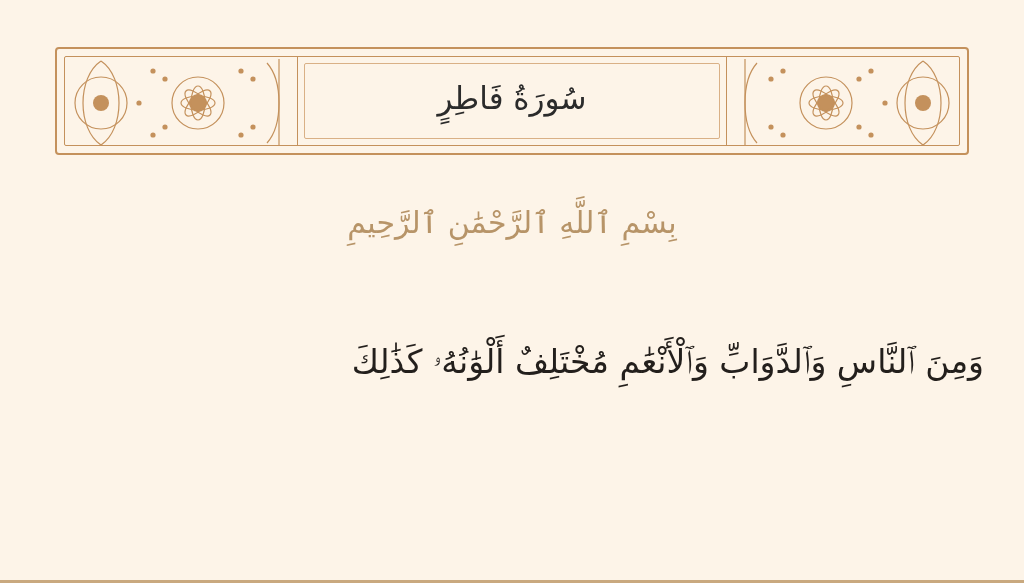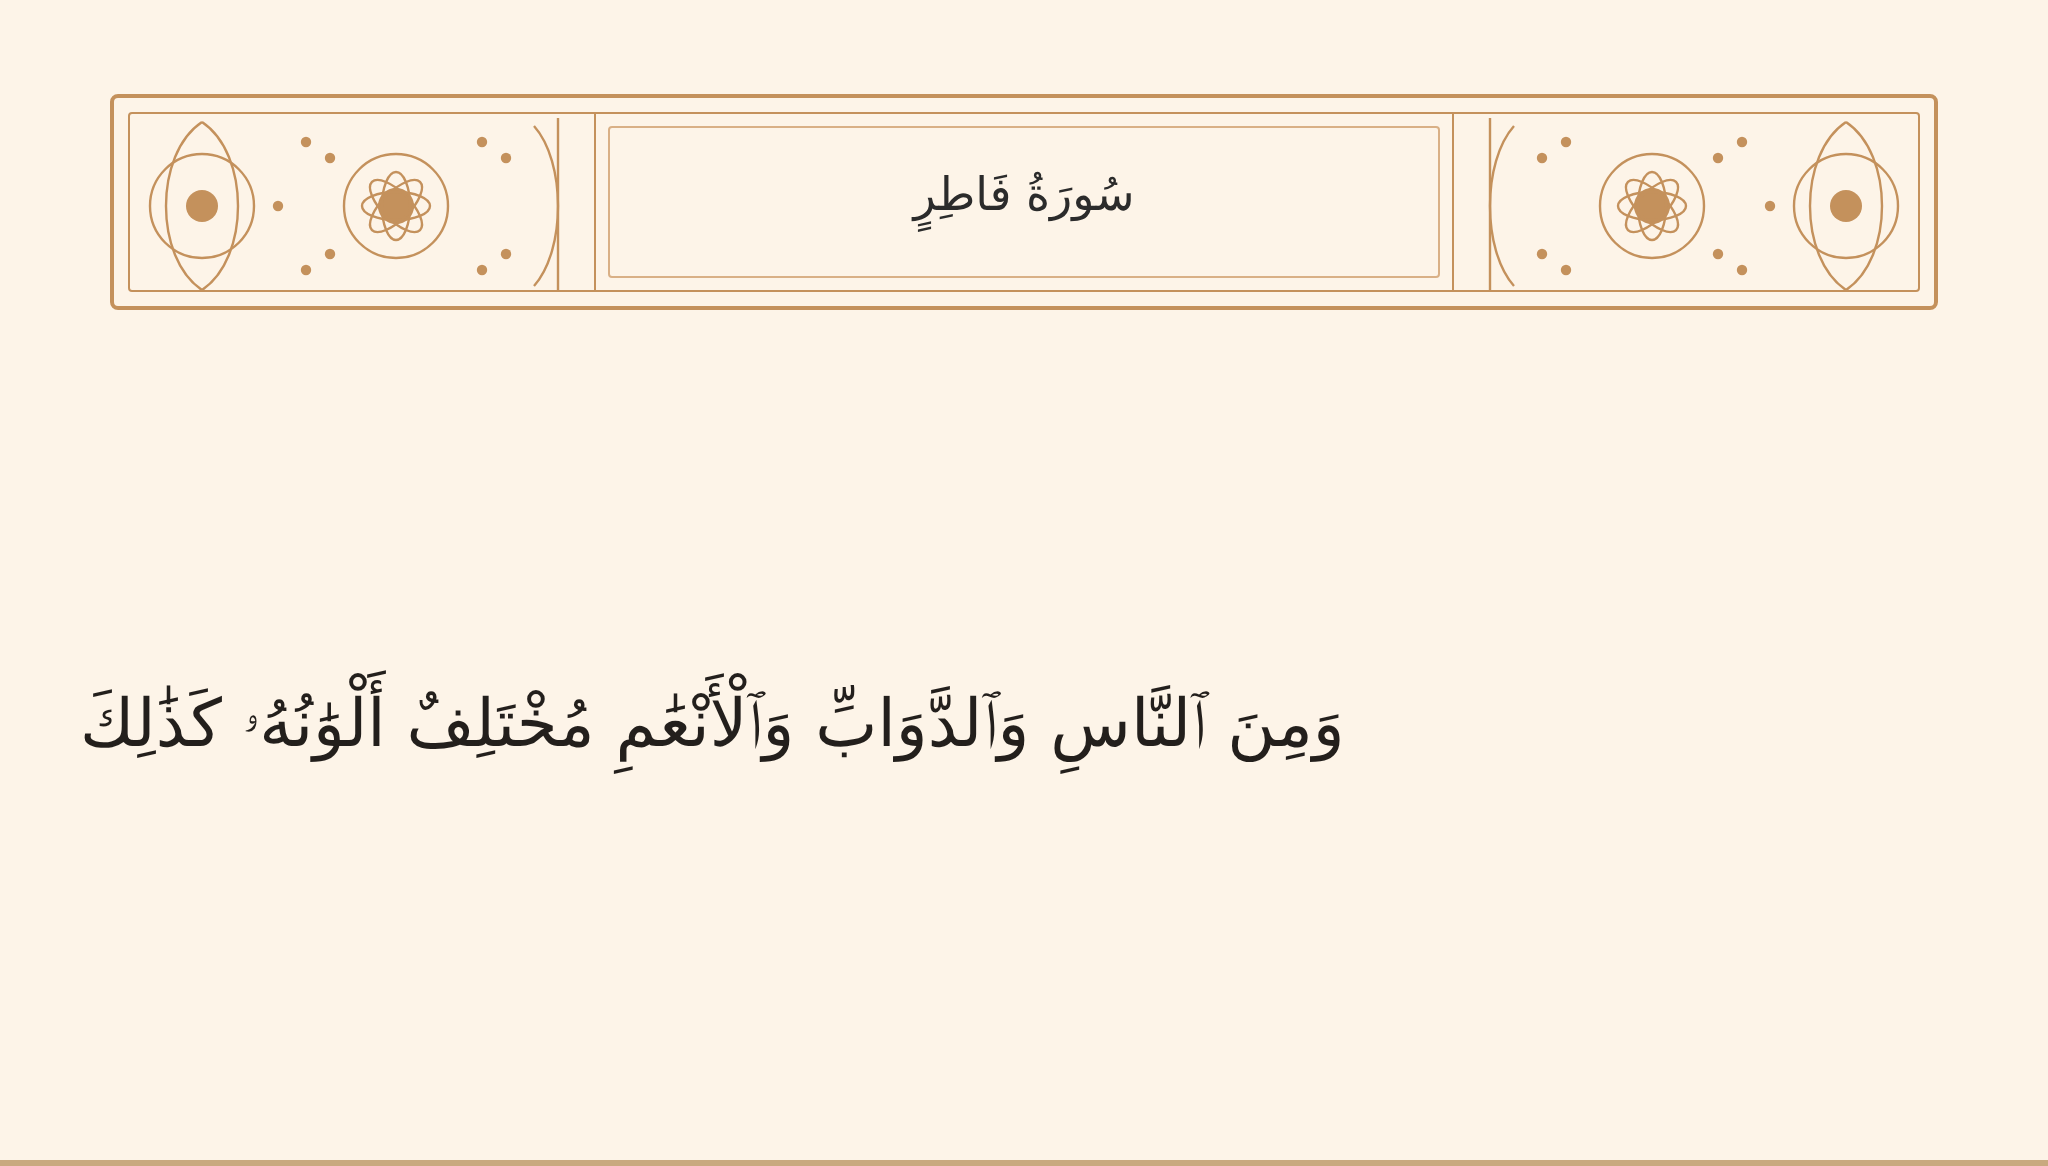--- a/index.html
+++ b/index.html
@@ -68,21 +68,21 @@
     position: absolute;
     left: 6px;
     right: 6px;
     top: 6px;
     bottom: 6px;
     border: 1px solid #d9b086;
     border-radius: 2px;
   }
   .surah-name {
     font-family: "DejaVu Sans", sans-serif;
-    font-size: 23px;
+    font-size: 31px;
     color: #2b2b2b;
     direction: rtl;
     line-height: 1.2;
     position: relative;
     z-index: 2;
     padding-bottom: 4px;
   }
 
   
   .basmala {
@@ -97,21 +97,21 @@
     font-family: "DejaVu Sans", sans-serif;
   }
 
   
   .ayah-body {
     position: absolute;
     top: 330px;
     left: 40px;
     width: 944px;
     direction: rtl;
-    text-align: left;
+    text-align: right;
     color: #231f1c;
     font-family: "DejaVu Sans", sans-serif;
     font-size: 33px;
     line-height: 1.95;
   }
   .ayah-line {
     white-space: nowrap;
   }
   .ayah-line.line2 {
     display: flex;
@@ -227,20 +227,21 @@
             <circle cx="188" cy="70" r="2.6" fill="#c4915c" stroke="none"></circle>
             <path d="M202 6 C 218 24, 218 68, 202 86"></path>
             <path d="M214 2 L 214 90"></path>
           </g>
         </svg>
       </div>
 
     </div>
   </div>
 
+  <div class="basmala">بِسْمِ ٱللَّهِ ٱلرَّحْمَٰنِ ٱلرَّحِيمِ</div>
 
   <div class="ayah-body">
     <div class="ayah-line line1">وَمِنَ ٱلنَّاسِ وَٱلدَّوَابِّ وَٱلْأَنْعَٰمِ مُخْتَلِفٌ أَلْوَٰنُهُۥ كَذَٰلِكَ</div>
     <div class="ayah-line line2">
     </div>
   </div>
 
   <div class="bottom-rule"></div>
 </div>
 

